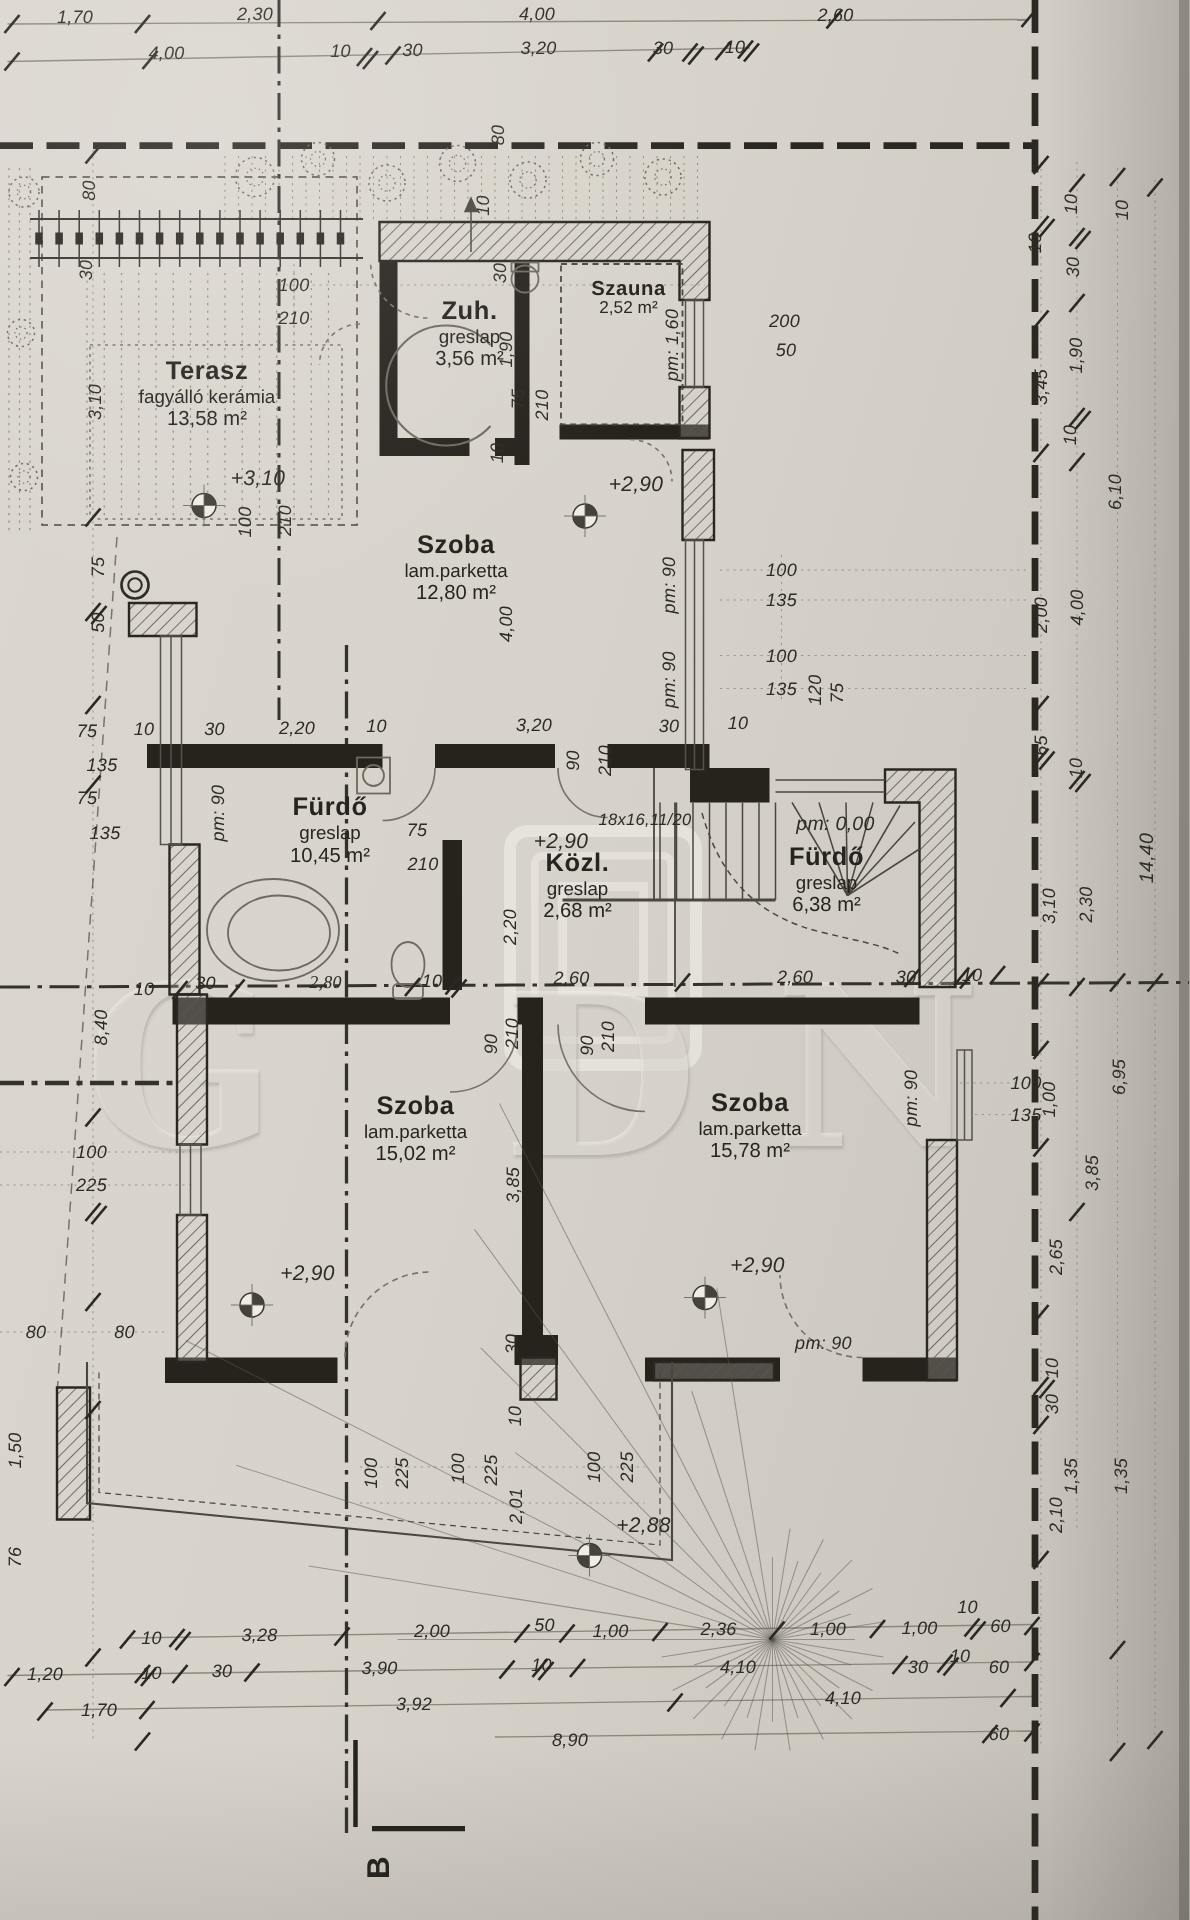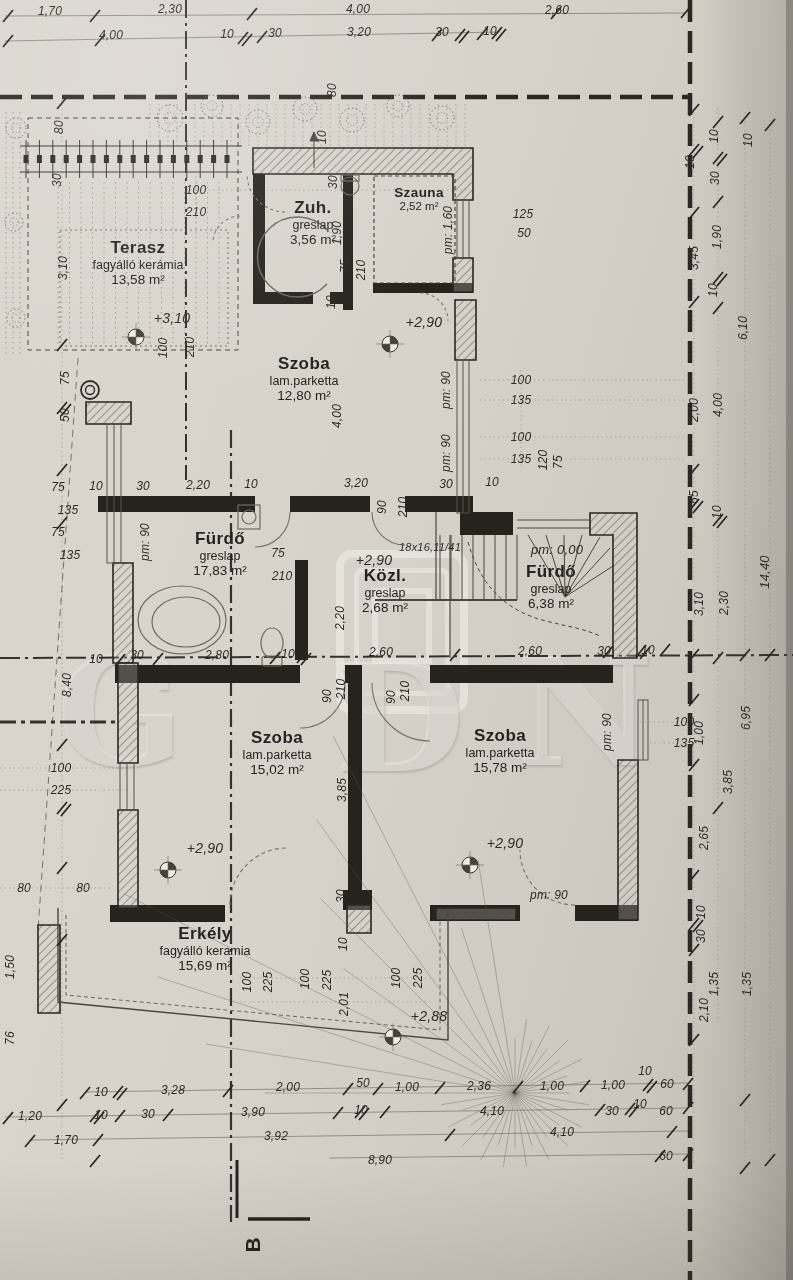--- a/index.html
+++ b/index.html
@@ -502,21 +502,21 @@
       <span class="dim" style="left: 196px; top: 190px; transform: translate(-50%, -50%);">100</span>
       <span class="dim" style="left: 196px; top: 212px; transform: translate(-50%, -50%);">210</span>
       <span class="dim" style="left: 163px; top: 348px; transform: translate(-50%, -50%) rotate(-90deg);">100</span>
       <span class="dim" style="left: 190px; top: 347px; transform: translate(-50%, -50%) rotate(-90deg);">210</span>
       <span class="dim" style="left: 172px; top: 318px; font-size: 14px; transform: translate(-50%, -50%);">+3,10</span>
       <span class="dim" style="left: 333px; top: 182px; transform: translate(-50%, -50%) rotate(-90deg);">30</span>
       <span class="dim" style="left: 337px; top: 233px; transform: translate(-50%, -50%) rotate(-90deg);">1,90</span>
       <span class="dim" style="left: 345px; top: 266px; transform: translate(-50%, -50%) rotate(-90deg);">75</span>
       <span class="dim" style="left: 361px; top: 270px; transform: translate(-50%, -50%) rotate(-90deg);">210</span>
       <span class="dim" style="left: 331px; top: 302px; transform: translate(-50%, -50%) rotate(-90deg);">10</span>
-      <span class="dim" style="left: 523px; top: 214px; transform: translate(-50%, -50%);">125</span>
+      <span class="dim" style="left: 523px; top: 214px; transform: translate(-50%, -50%);">200</span>
       <span class="dim" style="left: 524px; top: 233px; transform: translate(-50%, -50%);">50</span>
       <span class="dim" style="left: 448px; top: 230px; transform: translate(-50%, -50%) rotate(-90deg);">pm: 1,60</span>
       <span class="dim" style="left: 690px; top: 162px; transform: translate(-50%, -50%) rotate(-90deg);">10</span>
       <span class="dim" style="left: 694px; top: 258px; transform: translate(-50%, -50%) rotate(-90deg);">3,45</span>
       <span class="dim" style="left: 694px; top: 410px; transform: translate(-50%, -50%) rotate(-90deg);">2,00</span>
       <span class="dim" style="left: 714px; top: 136px; transform: translate(-50%, -50%) rotate(-90deg);">10</span>
       <span class="dim" style="left: 715px; top: 178px; transform: translate(-50%, -50%) rotate(-90deg);">30</span>
       <span class="dim" style="left: 717px; top: 237px; transform: translate(-50%, -50%) rotate(-90deg);">1,90</span>
       <span class="dim" style="left: 713px; top: 290px; transform: translate(-50%, -50%) rotate(-90deg);">10</span>
       <span class="dim" style="left: 718px; top: 405px; transform: translate(-50%, -50%) rotate(-90deg);">4,00</span>
@@ -541,26 +541,26 @@
       <span class="dim" style="left: 251px; top: 484px; transform: translate(-50%, -50%);">10</span>
       <span class="dim" style="left: 58px; top: 487px; transform: translate(-50%, -50%);">75</span>
       <span class="dim" style="left: 68px; top: 510px; transform: translate(-50%, -50%);">135</span>
       <span class="dim" style="left: 58px; top: 532px; transform: translate(-50%, -50%);">75</span>
       <span class="dim" style="left: 70px; top: 555px; transform: translate(-50%, -50%);">135</span>
       <span class="dim" style="left: 145px; top: 542px; transform: translate(-50%, -50%) rotate(-90deg);">pm: 90</span>
       <span class="dim" style="left: 278px; top: 553px; transform: translate(-50%, -50%);">75</span>
       <span class="dim" style="left: 282px; top: 576px; transform: translate(-50%, -50%);">210</span>
       <span class="dim" style="left: 382px; top: 507px; transform: translate(-50%, -50%) rotate(-90deg);">90</span>
       <span class="dim" style="left: 403px; top: 507px; transform: translate(-50%, -50%) rotate(-90deg);">210</span>
-      <span class="dim" style="left: 430px; top: 547px; font-size: 11px; transform: translate(-50%, -50%);">18x16,11/41</span>
+      <span class="dim" style="left: 430px; top: 547px; font-size: 11px; transform: translate(-50%, -50%);">18x16,11/20</span>
       <span class="dim" style="left: 557px; top: 549px; font-size: 13px; transform: translate(-50%, -50%);">pm: 0,00</span>
       <span class="dim" style="left: 374px; top: 560px; font-size: 14px; transform: translate(-50%, -50%);">+2,90</span>
       <span class="dim" style="left: 340px; top: 618px; transform: translate(-50%, -50%) rotate(-90deg);">2,20</span>
       <span class="dim" style="left: 137px; top: 655px; transform: translate(-50%, -50%);">30</span>
-      <span class="dim" style="left: 217px; top: 655px; transform: translate(-50%, -50%);">2,80</span>
+      <span class="dim" style="left: 217px; top: 655px; transform: translate(-50%, -50%); font-family: Liberation Serif, serif;">2,80</span>
       <span class="dim" style="left: 288px; top: 654px; transform: translate(-50%, -50%);">10</span>
       <span class="dim" style="left: 381px; top: 652px; transform: translate(-50%, -50%);">2,60</span>
       <span class="dim" style="left: 530px; top: 651px; transform: translate(-50%, -50%);">2,60</span>
       <span class="dim" style="left: 604px; top: 651px; transform: translate(-50%, -50%);">30</span>
       <span class="dim" style="left: 648px; top: 650px; transform: translate(-50%, -50%);">10</span>
       <span class="dim" style="left: 327px; top: 696px; transform: translate(-50%, -50%) rotate(-90deg);">90</span>
       <span class="dim" style="left: 341px; top: 689px; transform: translate(-50%, -50%) rotate(-90deg);">210</span>
       <span class="dim" style="left: 391px; top: 697px; transform: translate(-50%, -50%) rotate(-90deg);">90</span>
       <span class="dim" style="left: 405px; top: 691px; transform: translate(-50%, -50%) rotate(-90deg);">210</span>
       <span class="dim" style="left: 694px; top: 497px; transform: translate(-50%, -50%) rotate(-90deg);">65</span>
@@ -641,46 +641,41 @@
         <div class="ra">2,52 m²</div>
       </div>
       <div class="room" style="left: 304px; top: 378px;">
         <div class="rn">Szoba</div>
         <div class="rf">lam.parketta</div>
         <div class="ra">12,80 m²</div>
       </div>
       <div class="room" style="left: 220px; top: 553px;">
         <div class="rn">Fürdő</div>
         <div class="rf">greslap</div>
-        <div class="ra">17,83 m²</div>
+        <div class="ra">10,45 m²</div>
       </div>
       <div class="room" style="left: 385px; top: 590px;">
         <div class="rn">Közl.</div>
         <div class="rf">greslap</div>
         <div class="ra">2,68 m²</div>
       </div>
       <div class="room" style="left: 551px; top: 586px;">
         <div class="rn">Fürdő</div>
         <div class="rf">greslap</div>
         <div class="ra">6,38 m²</div>
       </div>
       <div class="room" style="left: 277px; top: 752px;">
         <div class="rn">Szoba</div>
         <div class="rf">lam.parketta</div>
         <div class="ra">15,02 m²</div>
       </div>
       <div class="room" style="left: 500px; top: 750px;">
         <div class="rn">Szoba</div>
         <div class="rf">lam.parketta</div>
         <div class="ra">15,78 m²</div>
-      </div>
-      <div class="room" style="left: 205px; top: 948px;">
-        <div class="rn">Erkély</div>
-        <div class="rf">fagyálló keramia</div>
-        <div class="ra">15,69 m²</div>
       </div>
     </div>
   <div class="bmark">B</div>
 
   <div class="shade" id="sh-tl"></div>
   <div class="shade" id="sh-r"></div>
   <div class="shade" id="sh-b"></div>
   <div class="shade" id="sh-edge"></div>
 </div>
 

